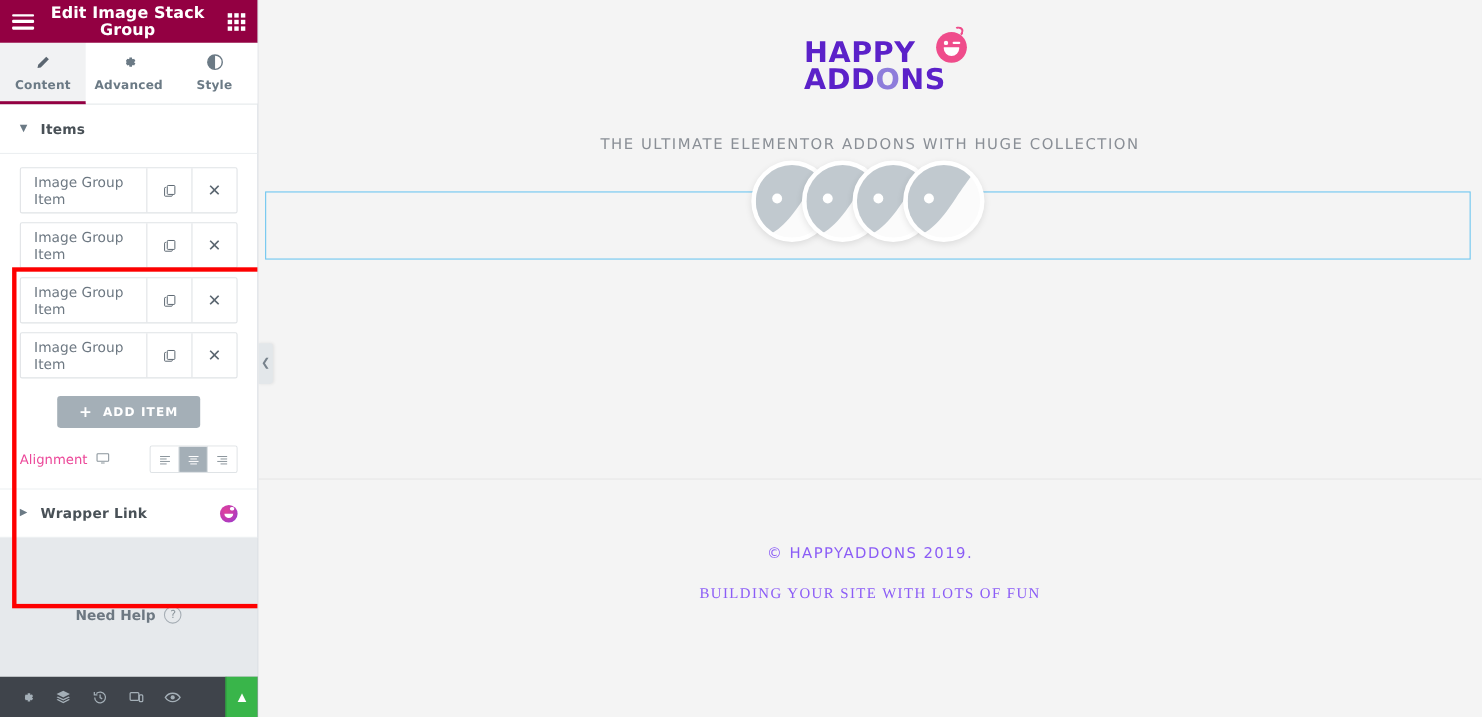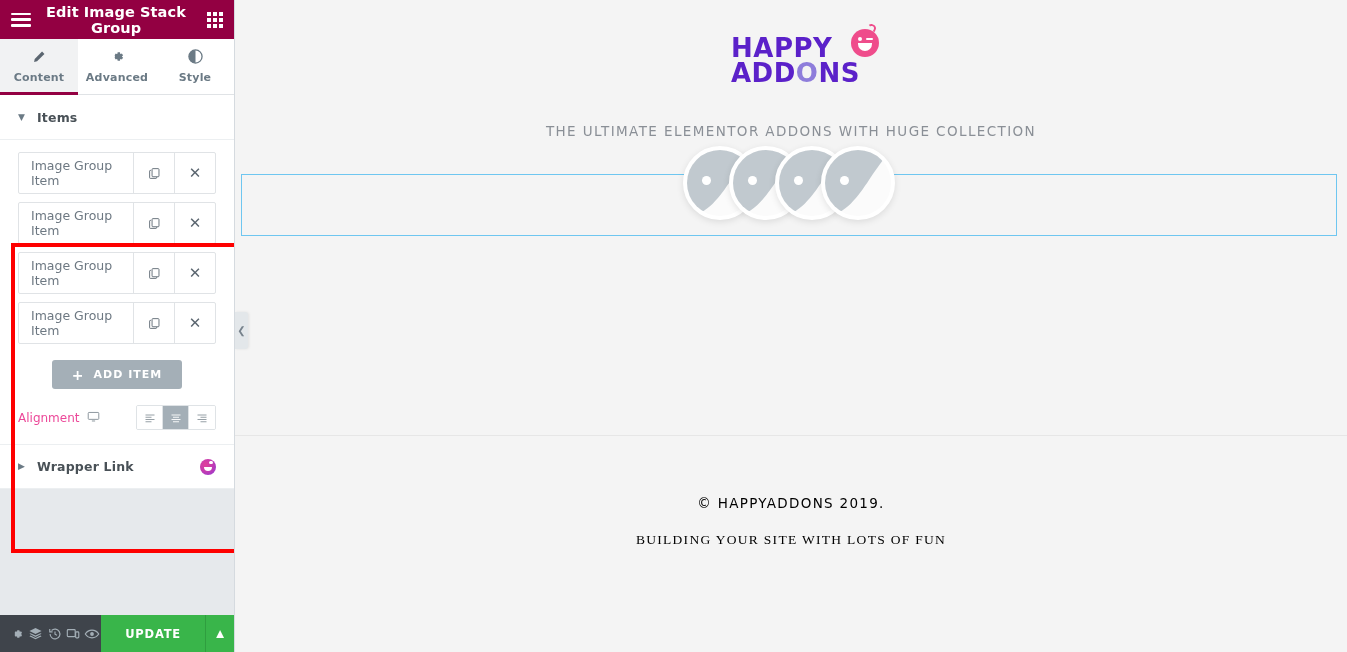--- a/index.html
+++ b/index.html
@@ -181,21 +181,21 @@
     clip-path: path("M 0 66 L 0 0 L 66 0 C 66 0 56 12 44 30 C 34 45 20 66 0 66 Z");
   }
   .circ::after {
     content:''; position:absolute; left:15px; top:26px; width:9px; height:9px;
     border-radius:50%; background:#fff;
   }
 
   #divider { position:absolute; left:0; right:0; top:435px; height:1px; background:#e6e6e6;}
 
   #footer-text { position:absolute; left:0; right:0; top:495px; text-align:center;}
-  .f-line { font-size:13.5px; letter-spacing:1.3px; color:#000000; }
+  .f-line { font-size:13.5px; letter-spacing:1.3px; color:#8b5cf6; }
   .f-line.two { margin-top:21px;font-family:Liberation Serif, serif; }
 
   #collapse-handle {
     position:absolute; left:0; top:312px; width:13px; height:37px;
     background:#e3e7ea; border-radius:0 3px 3px 0;
     display:flex; align-items:center; justify-content:center;
     color:#77828c; font-size:10px; cursor:pointer;
     box-shadow: 1px 0 3px rgba(0,0,0,.08);
   }
 </style>
@@ -354,20 +354,24 @@
       </div>
 
       <div id="red-box"></div>
 
       <div class="section-head collapsed">
         <span class="caret">▶</span>
         <span class="section-title">Wrapper Link</span>
         <span class="happy-badge"></span>
       </div>
 
+      <div id="need-help">
+        <span>Need Help</span>
+        <span class="q-circle">?</span>
+      </div>
     </div>
 
     <div id="panel-footer">
       <div class="foot-ico">
         <svg width="14" height="14" viewBox="0 0 16 16" fill="#a4afb7">
           <path d="M8 5.4A2.6 2.6 0 1 0 8 10.6 2.6 2.6 0 0 0 8 5.4zm0 3.9a1.3 1.3 0 1 1 0-2.6 1.3 1.3 0 0 1 0 2.6z"></path>
           <path d="M13.8 9l-1-.6a5 5 0 0 0 0-.9l1-.6-1.2-2.1-1 .6a4.6 4.6 0 0 0-.8-.5V3.7H8.2v1.2a4.6 4.6 0 0 0-.8.5l-1-.6L5.2 6.9l1 .6a5 5 0 0 0 0 .9l-1 .6 1.2 2.1 1-.6c.2.2.5.4.8.5v1.2h2.6v-1.2c.3-.1.6-.3.8-.5l1 .6z"></path>
         </svg>
       </div>
       <div class="foot-ico">
@@ -390,21 +394,20 @@
           <rect x="11" y="5.5" width="3.6" height="7" rx="1"></rect>
         </svg>
       </div>
       <div class="foot-ico">
         <svg width="16" height="16" viewBox="0 0 16 16" fill="none" stroke="#a4afb7" stroke-width="1.2">
           <path d="M1.3 8S3.7 4.2 8 4.2 14.7 8 14.7 8 12.3 11.8 8 11.8 1.3 8 1.3 8z"></path>
           <circle cx="8" cy="8" r="1.9" fill="#a4afb7" stroke="none"></circle>
         </svg>
       </div>
       <div id="update-group">
-        <button id="update-btn">UPDATE</button>
         <button id="update-caret">▲</button>
       </div>
     </div>
   </div>
 
   <div id="preview">
 
     <div id="logo-wrap">
       <div id="logo">
         <div class="logo-line">HAPPY</div>

